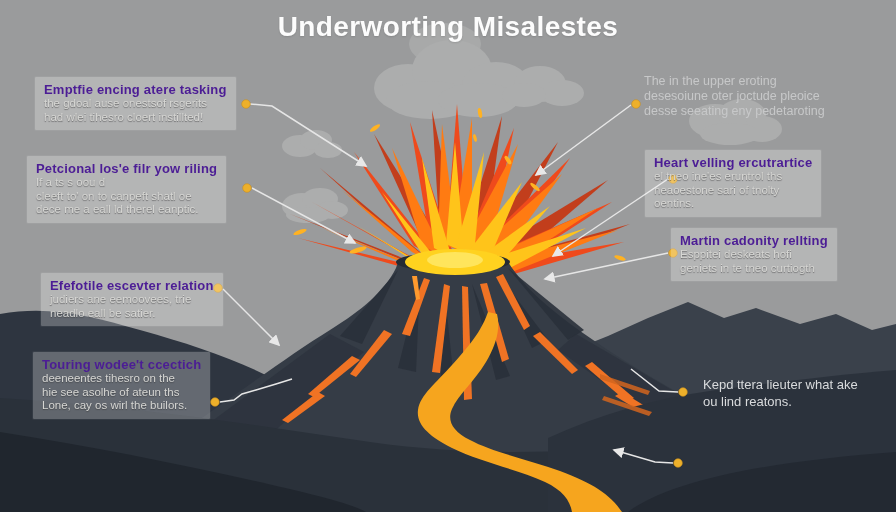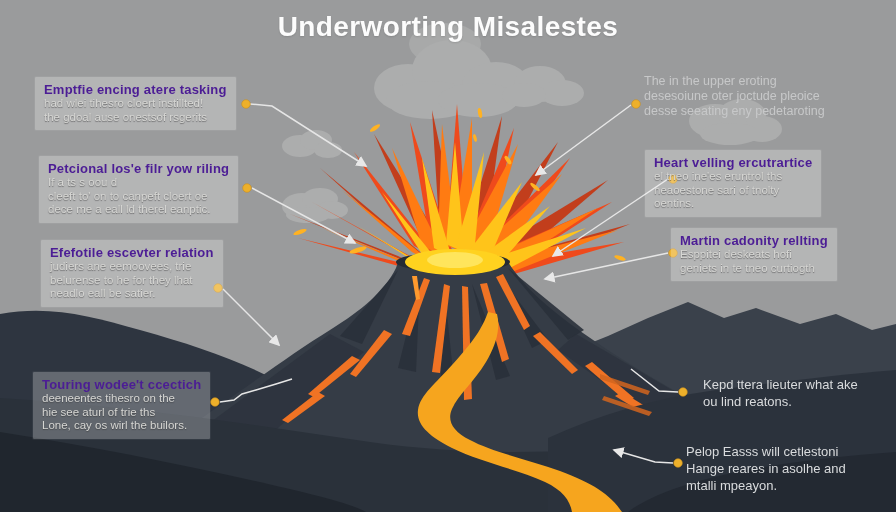--- a/index.html
+++ b/index.html
@@ -194,42 +194,41 @@
       <circle cx="673" cy="253" r="4.3"></circle>
       <circle cx="683" cy="392" r="4.3"></circle>
       <circle cx="678" cy="463" r="4.3"></circle>
     </g>
   </svg>
 
   <div class="main-title">Underworting Misalestes</div>
 
   <div class="ann box" style="left:35px;top:77px;">
     <div class="ann-title">Emptfie encing atere tasking</div>
+    <div class="ann-line">the gdoal ause onestsof rsgerits</div>
     <div class="ann-line">had wlei tihesro cloert instillted!</div>
-    <div class="ann-line">the gdoal ause onestsof rsgerits</div>
-  </div>
-
-  <div class="ann box" style="left:39px;top:156px;">
+  </div>
+
+  <div class="ann box" style="left:27px;top:156px;">
     <div class="ann-title">Petcional los'e filr yow riling</div>
     <div class="ann-line">If      a ts   s   oou           d</div>
-    <div class="ann-line">cleeft to' on to canpeft cloert oe</div>
+    <div class="ann-line">cleeft to' on to canpeft shatl oe</div>
     <div class="ann-line">dece me a eall ld therel eanptic.</div>
   </div>
 
-  <div class="ann box" style="left:41px;top:240px;">
+  <div class="ann box" style="left:41px;top:273px;">
     <div class="ann-title">Efefotile escevter relation</div>
     <div class="ann-line">judiers ane eemoovees, trie</div>
-    <div class="ann-line">belurense to he for they lhat</div>
     <div class="ann-line">neadlo eall be satier.</div>
   </div>
 
-  <div class="ann box" style="left:33px;top:372px;">
+  <div class="ann box" style="left:33px;top:352px;">
     <div class="ann-title">Touring wodee't ccectich</div>
     <div class="ann-line">deeneentes tihesro on the</div>
-    <div class="ann-line">hie  see  aturl of trie ths</div>
+    <div class="ann-line">hie  see  asolhe of ateun ths</div>
     <div class="ann-line">Lone, cay os wirl the builors.</div>
   </div>
 
   <div class="ann text-sky" style="left:644px;top:74px;">
     <div class="ann-line">The in the upper eroting</div>
     <div class="ann-line">desesoiune oter joctude pleoice</div>
     <div class="ann-line">desse seeating eny pedetaroting</div>
   </div>
 
   <div class="ann box" style="left:645px;top:150px;">
@@ -243,19 +242,14 @@
     <div class="ann-title">Martin cadonity rellting</div>
     <div class="ann-line">Esppitei deskeats hofi</div>
     <div class="ann-line">geniets in te tneo curtiogth</div>
   </div>
 
   <div class="ann text-dark" style="left:703px;top:376px;">
     <div class="ann-line">Kepd ttera lieuter what ake</div>
     <div class="ann-line">ou lind reatons.</div>
   </div>
 
-  <div class="ann text-dark" style="left:686px;top:443px;">
-    <div class="ann-line">Pelop Easss will cetlestoni</div>
-    <div class="ann-line">Hange reares in asolhe and</div>
-    <div class="ann-line">mtalli mpeayon.</div>
-  </div>
 
 </div>
 
 </body></html>

